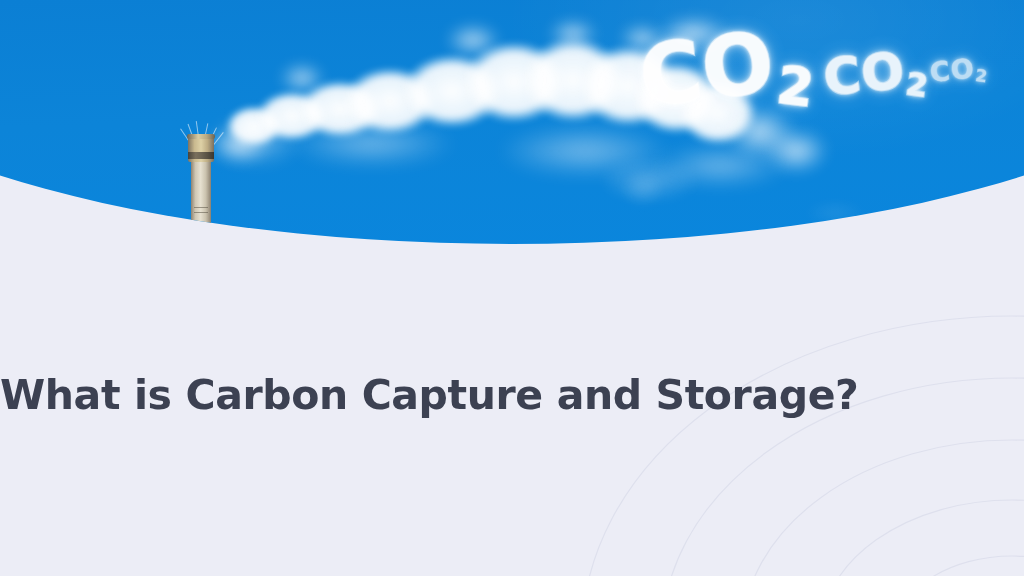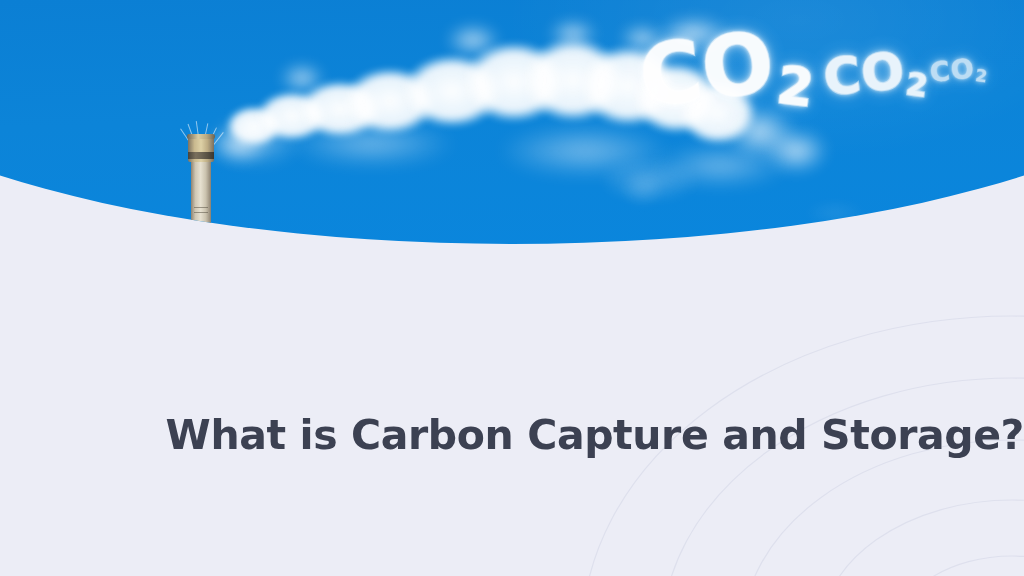--- a/index.html
+++ b/index.html
@@ -186,22 +186,21 @@
     opacity: .72;
     -webkit-text-stroke: 1px rgba(255,255,255,.4);
   }
 
   
   .title-wrap {
     position: absolute;
     left: 0;
     top: 372px;
     width: 1024px;
-    text-align: right;
-    margin-top: 40px;
+    text-align: left;
   }
   .title {
     display: inline-block;
     font-family: "DejaVu Sans", "Liberation Sans", sans-serif;
     font-size: 41px;
     font-weight: 700;
     letter-spacing: -0.4px;
     color: #3c4152;
     line-height: 1.15;
   }

